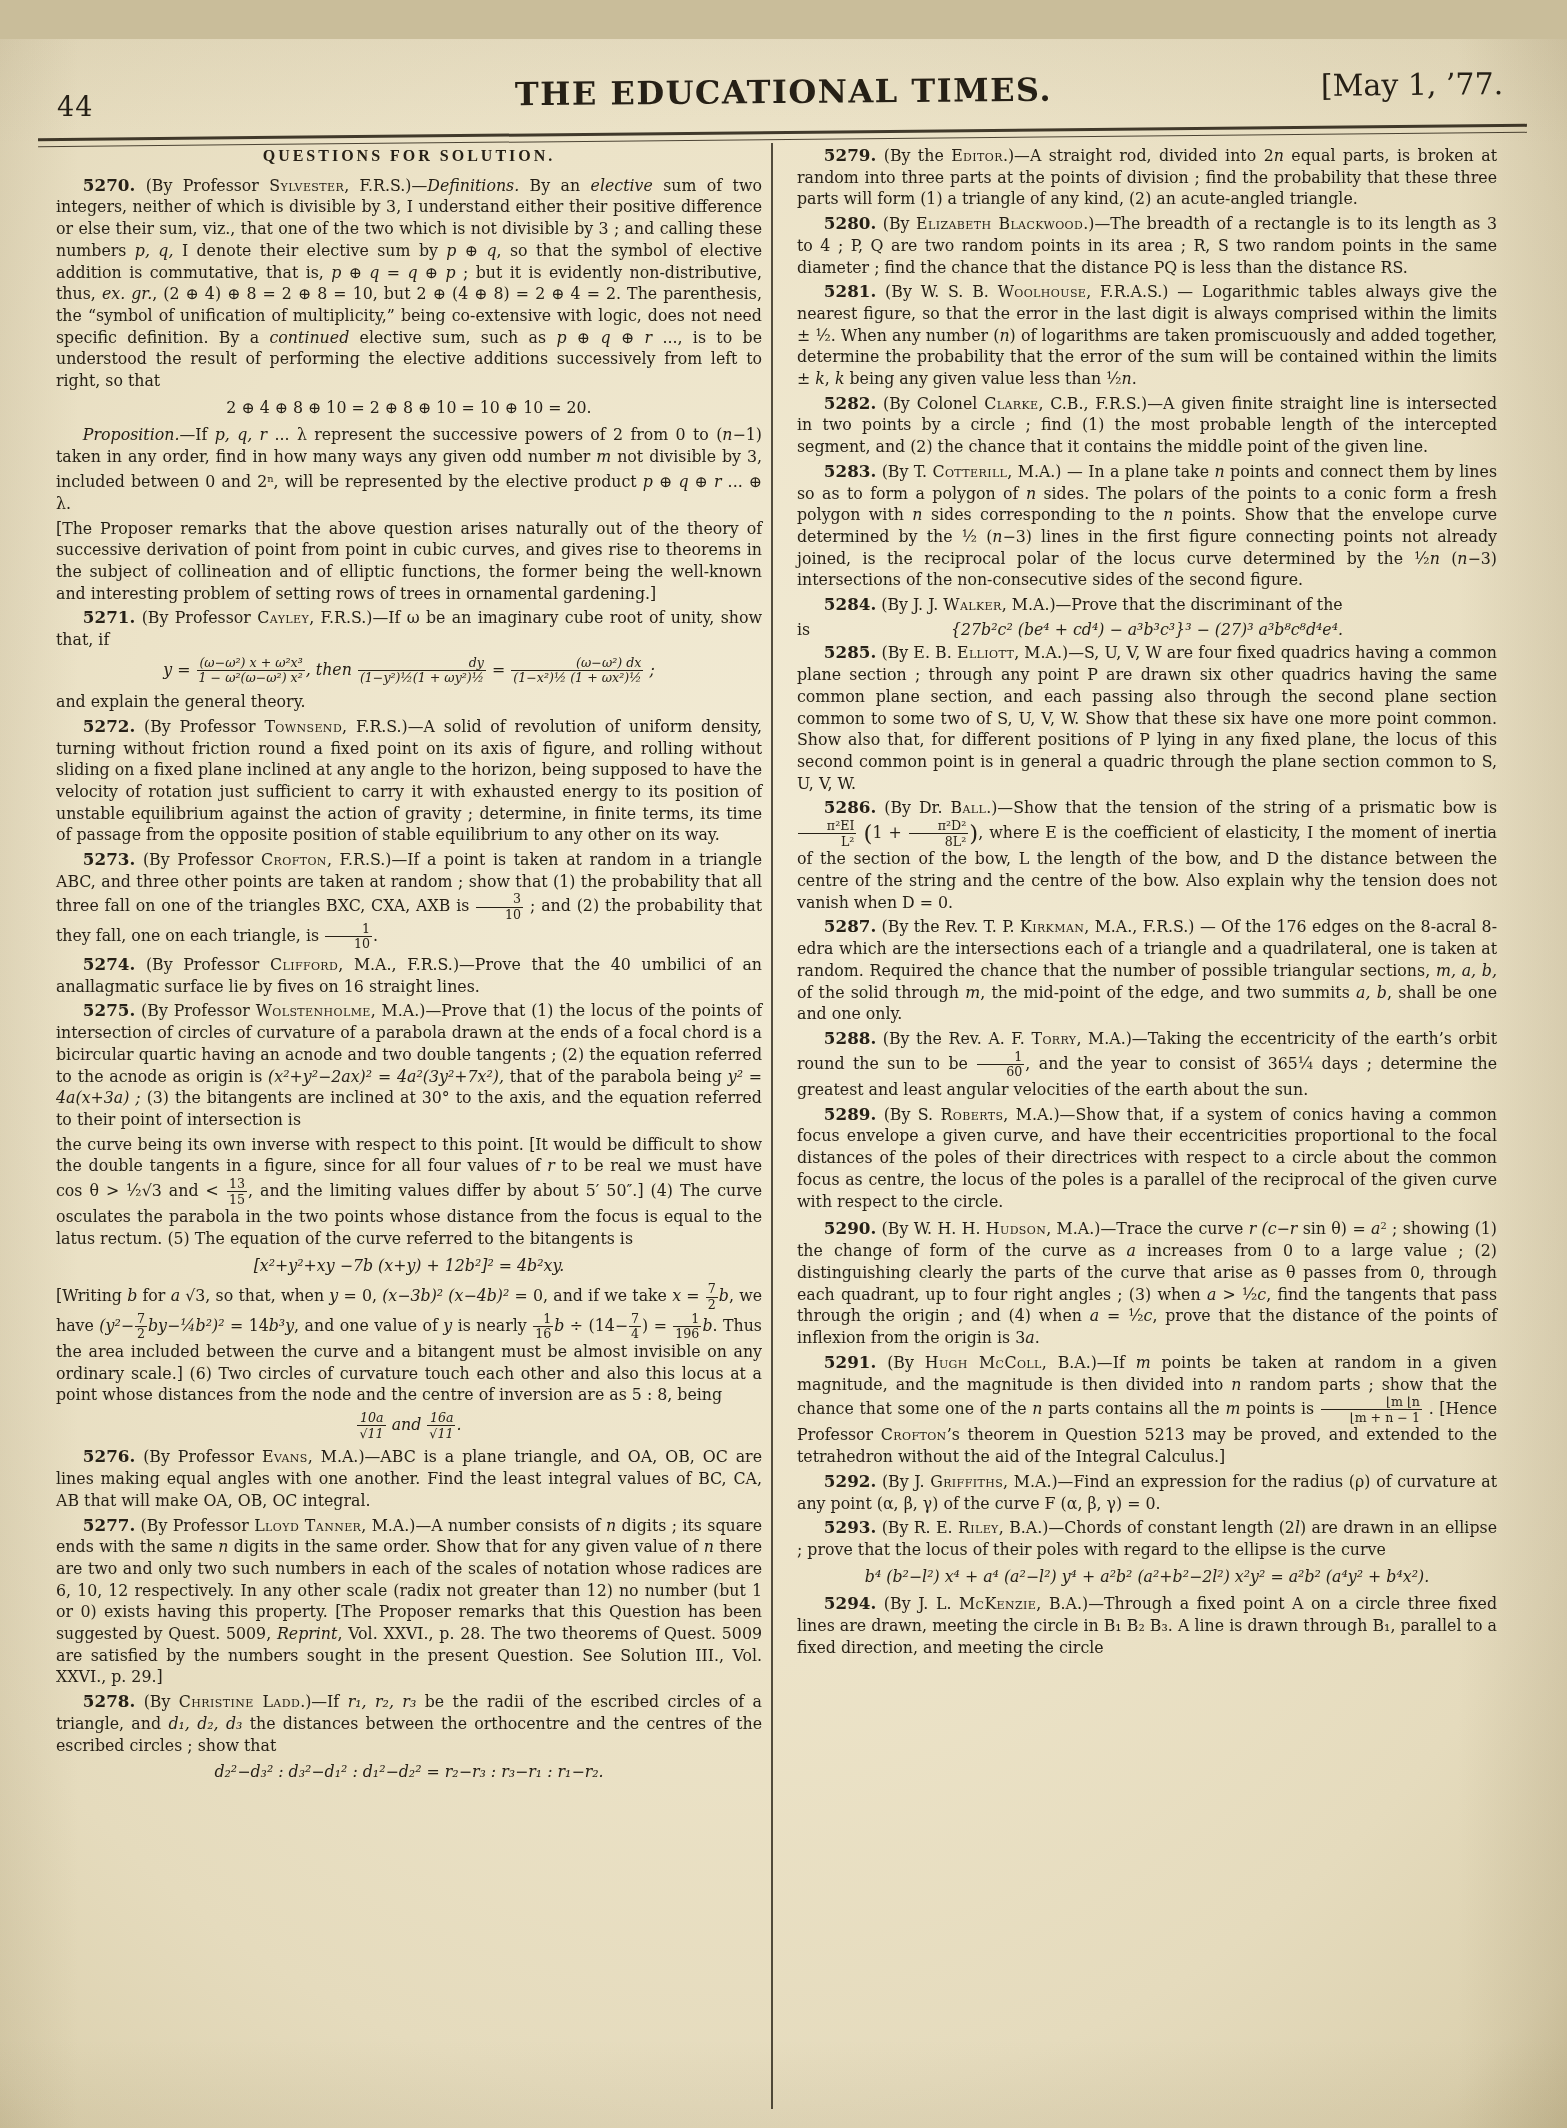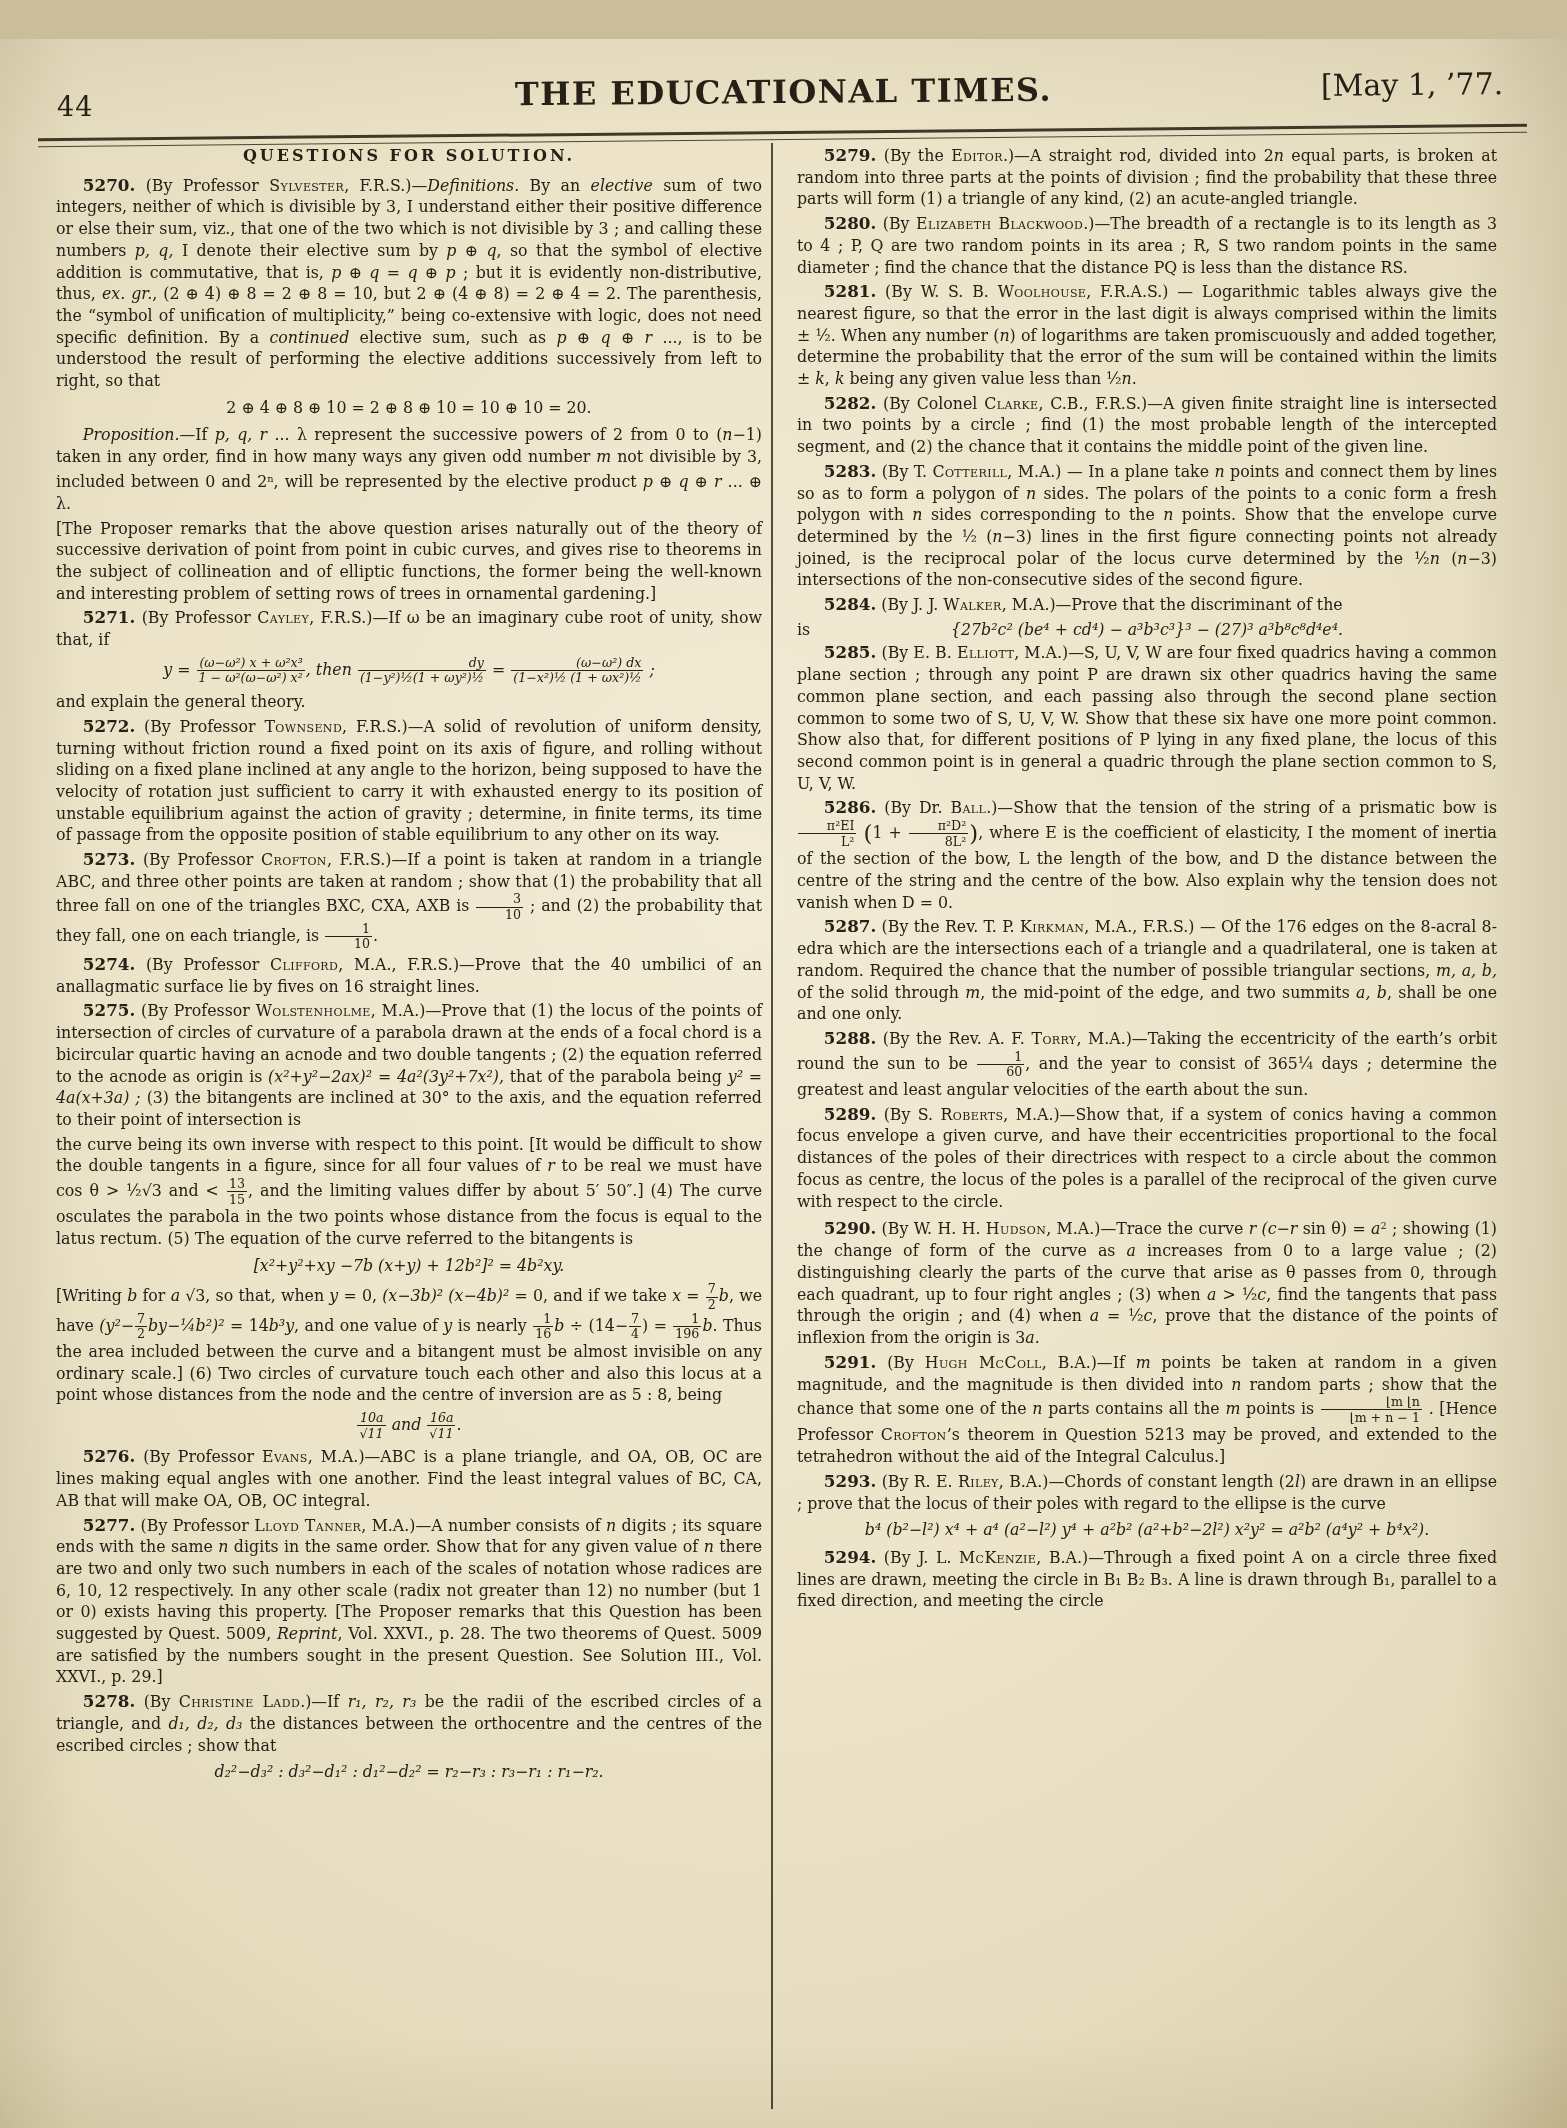--- a/index.html
+++ b/index.html
@@ -12,21 +12,21 @@
   .header{position:absolute;top:26px;left:0;width:100%;height:70px;}
   .page-number{position:absolute;left:57px;top:26px;font-size:27px;letter-spacing:1px;}
   .page-title{position:absolute;left:0;width:100%;text-align:center;top:8px;font-size:32px;font-weight:bold;letter-spacing:1.5px;transform:rotate(-0.5deg);}
   .issue-date{position:absolute;right:64px;top:2px;font-size:30px;transform:rotate(-0.6deg);}
   .header-rule{position:absolute;left:38px;right:40px;top:92px;height:5px;
     border-top:3px solid rgba(35,28,16,0.85);border-bottom:1.5px solid rgba(35,28,16,0.8);transform:rotate(-0.55deg);}
   .column-divider{position:absolute;left:771px;top:104px;width:2px;height:1966px;background:rgba(30,24,12,0.75);}
   .col{position:absolute;top:106px;font-size:15.8px;line-height:21.7px;}
   #col-left{left:56px;width:706px;}
   #col-right{left:797px;width:700px;}
-  .sec-title{text-align:center;font-weight:bold;font-size:16px;letter-spacing:3px;margin-bottom:8px;}
+  .sec-title{text-align:center;font-weight:bold;font-size:16px;letter-spacing:3px;margin-bottom:8px;font-family:Liberation Serif, serif;}
   .para{margin:0 0 3px 0;}
   .q{text-align:justify;text-indent:1.7em;}
   .nq{text-align:justify;text-indent:0;}
   .f,.fp{text-align:center;text-indent:0;margin:5px 0 6px 0;}
   .f{font-style:italic;}
   .lab{position:relative;text-align:center;font-style:italic;margin:2px 0;}
   .eq-label{position:absolute;left:0;font-style:normal;}
   .seg-n{font-weight:bold;font-size:1.06em;}
   .seg-i{font-style:italic;}
   .seg-sc{font-variant:small-caps;letter-spacing:0.4px;}
@@ -78,17 +78,18 @@
       <div class="para q"><span class="seg-n">5283.</span><span class="seg-t">  (By T. </span><span class="seg-sc">Cotterill</span><span class="seg-t">, M.A.) — In a plane take </span><span class="seg-i">n</span><span class="seg-t"> points and connect them by lines so as to form a polygon of </span><span class="seg-i">n</span><span class="seg-t"> sides.  The polars of the points to a conic form a fresh polygon with </span><span class="seg-i">n</span><span class="seg-t"> sides corresponding to the </span><span class="seg-i">n</span><span class="seg-t"> points.  Show that the envelope curve determined by the ½ (</span><span class="seg-i">n</span><span class="seg-t">−3) lines in the first figure connecting points not already joined, is the reciprocal polar of the locus curve determined by the ½</span><span class="seg-i">n</span><span class="seg-t"> (</span><span class="seg-i">n</span><span class="seg-t">−3) intersections of the non-consecutive sides of the second figure.</span></div>
       <div class="para q"><span class="seg-n">5284.</span><span class="seg-t">  (By J. J. </span><span class="seg-sc">Walker</span><span class="seg-t">, M.A.)—Prove that the discriminant of the</span></div>
       <div class="para lab"><span class="eq-label">is</span><span class="seg-i">{27b²c² (be⁴ + cd⁴) − a³b³c³}³ − (27)³ a³b⁸c⁸d⁴e⁴.</span></div>
       <div class="para q"><span class="seg-n">5285.</span><span class="seg-t">  (By E. B. </span><span class="seg-sc">Elliott</span><span class="seg-t">, M.A.)—S, U, V, W are four fixed quadrics having a common plane section ; through any point P are drawn six other quadrics having the same common plane section, and each passing also through the second plane section common to some two of S, U, V, W. Show that these six have one more point common.  Show also that, for different positions of P lying in any fixed plane, the locus of this second common point is in general a quadric through the plane section common to S, U, V, W.</span></div>
       <div class="para q"><span class="seg-n">5286.</span><span class="seg-t">  (By Dr. </span><span class="seg-sc">Ball</span><span class="seg-t">.)—Show that the tension of the string of a prismatic bow is </span><span class="frac"><span class="num">π²EI</span><span class="den">L²</span></span><span class="seg-t"> </span><span class="seg-big">(</span><span class="seg-t">1 + </span><span class="frac"><span class="num">π²D²</span><span class="den">8L²</span></span><span class="seg-big">)</span><span class="seg-t">, where E is the coefficient of elasticity, I the moment of inertia of the section of the bow, L the length of the bow, and D the distance between the centre of the string and the centre of the bow.  Also explain why the tension does not vanish when D = 0.</span></div>
       <div class="para q"><span class="seg-n">5287.</span><span class="seg-t">  (By the Rev. T. P. </span><span class="seg-sc">Kirkman</span><span class="seg-t">, M.A., F.R.S.) — Of the 176 edges on the 8-acral 8-edra which are the intersections each of a triangle and a quadrilateral, one is taken at random.  Required the chance that the number of possible triangular sections, </span><span class="seg-i">m, a, b,</span><span class="seg-t"> of the solid through </span><span class="seg-i">m</span><span class="seg-t">, the mid-point of the edge, and two summits </span><span class="seg-i">a, b</span><span class="seg-t">, shall be one and one only.</span></div>
       <div class="para q"><span class="seg-n">5288.</span><span class="seg-t">  (By the Rev. A. F. </span><span class="seg-sc">Torry</span><span class="seg-t">, M.A.)—Taking the eccentricity of the earth’s orbit round the sun to be </span><span class="frac"><span class="num">1</span><span class="den">60</span></span><span class="seg-t">, and the year to consist of 365¼ days ; determine the greatest and least angular velocities of the earth about the sun.</span></div>
       <div class="para q"><span class="seg-n">5289.</span><span class="seg-t">  (By S. </span><span class="seg-sc">Roberts</span><span class="seg-t">, M.A.)—Show that, if a system of conics having a common focus envelope a given curve, and have their eccentricities proportional to the focal distances of the poles of their directrices with respect to a circle about the common focus as centre, the locus of the poles is a parallel of the reciprocal of the given curve with respect to the circle.</span></div>
       <div class="para q"><span class="seg-n">5290.</span><span class="seg-t">  (By W. H. H. </span><span class="seg-sc">Hudson</span><span class="seg-t">, M.A.)—Trace the curve </span><span class="seg-i">r (c−r</span><span class="seg-t"> sin θ) = </span><span class="seg-i">a</span><span class="seg-sup">2</span><span class="seg-t"> ; showing (1) the change of form of the curve as </span><span class="seg-i">a</span><span class="seg-t"> increases from 0 to a large value ; (2) distinguishing clearly the parts of the curve that arise as θ passes from 0, through each quadrant, up to four right angles ; (3) when </span><span class="seg-i">a</span><span class="seg-t"> &gt; ½</span><span class="seg-i">c</span><span class="seg-t">, find the tangents that pass through the origin ; and (4) when </span><span class="seg-i">a</span><span class="seg-t"> = ½</span><span class="seg-i">c</span><span class="seg-t">, prove that the distance of the points of inflexion from the origin is 3</span><span class="seg-i">a</span><span class="seg-t">.</span></div>
       <div class="para q"><span class="seg-n">5291.</span><span class="seg-t">  (By </span><span class="seg-sc">Hugh McColl</span><span class="seg-t">, B.A.)—If </span><span class="seg-i">m</span><span class="seg-t"> points be taken at random in a given magnitude, and the magnitude is then divided into </span><span class="seg-i">n</span><span class="seg-t"> random parts ; show that the chance that some one of the </span><span class="seg-i">n</span><span class="seg-t"> parts contains all the </span><span class="seg-i">m</span><span class="seg-t"> points is  </span><span class="frac"><span class="num">⌊m ⌊n</span><span class="den">⌊m + n − 1</span></span><span class="seg-t"> .   [Hence Professor </span><span class="seg-sc">Crofton</span><span class="seg-t">’s theorem in Question 5213 may be proved, and extended to the tetrahedron without the aid of the Integral Calculus.]</span></div>
+      <div class="para q"><span class="seg-n">5292.</span><span class="seg-t">  (By J. </span><span class="seg-sc">Griffiths</span><span class="seg-t">, M.A.)—Find an expression for the radius (ρ) of curvature at any point (α, β, γ) of the curve F (α, β, γ) = 0.</span></div>
       <div class="para q"><span class="seg-n">5293.</span><span class="seg-t">  (By R. E. </span><span class="seg-sc">Riley</span><span class="seg-t">, B.A.)—Chords of constant length (2</span><span class="seg-i">l</span><span class="seg-t">) are drawn in an ellipse ; prove that the locus of their poles with regard to the ellipse is the curve</span></div>
       <div class="para f"><span class="seg-i">b⁴ (b²−l²) x⁴ + a⁴ (a²−l²) y⁴ + a²b² (a²+b²−2l²) x²y² = a²b² (a⁴y² + b⁴x²).</span></div>
       <div class="para q"><span class="seg-n">5294.</span><span class="seg-t">  (By J. L. </span><span class="seg-sc">McKenzie</span><span class="seg-t">, B.A.)—Through a fixed point A on a circle three fixed lines are drawn, meeting the circle in B₁ B₂ B₃.  A line is drawn through B₁, parallel to a fixed direction, and meeting the circle</span></div>
     </div>
 </div>
 
 </body></html>

